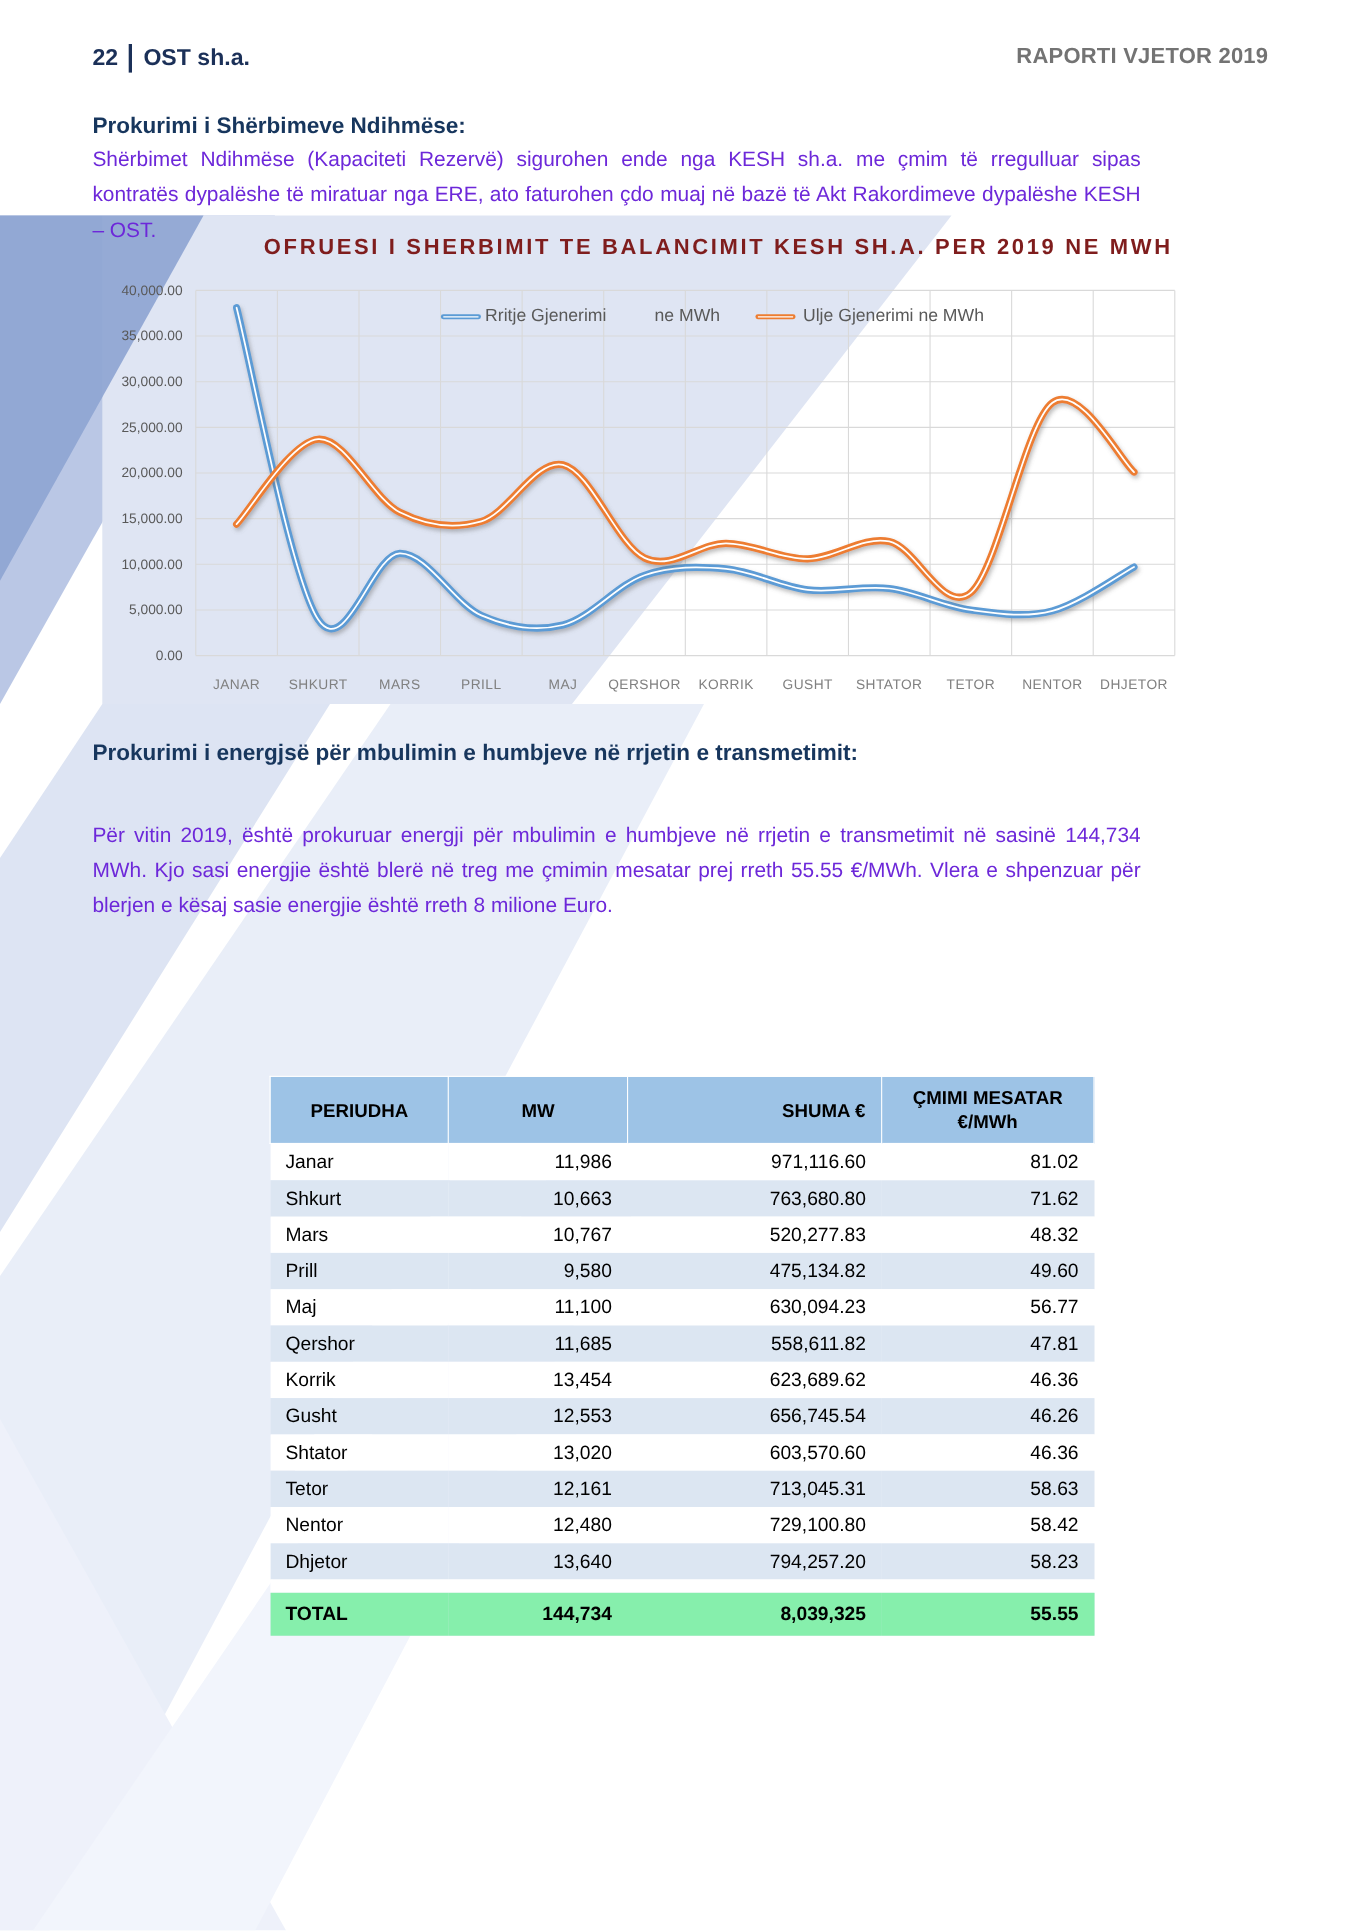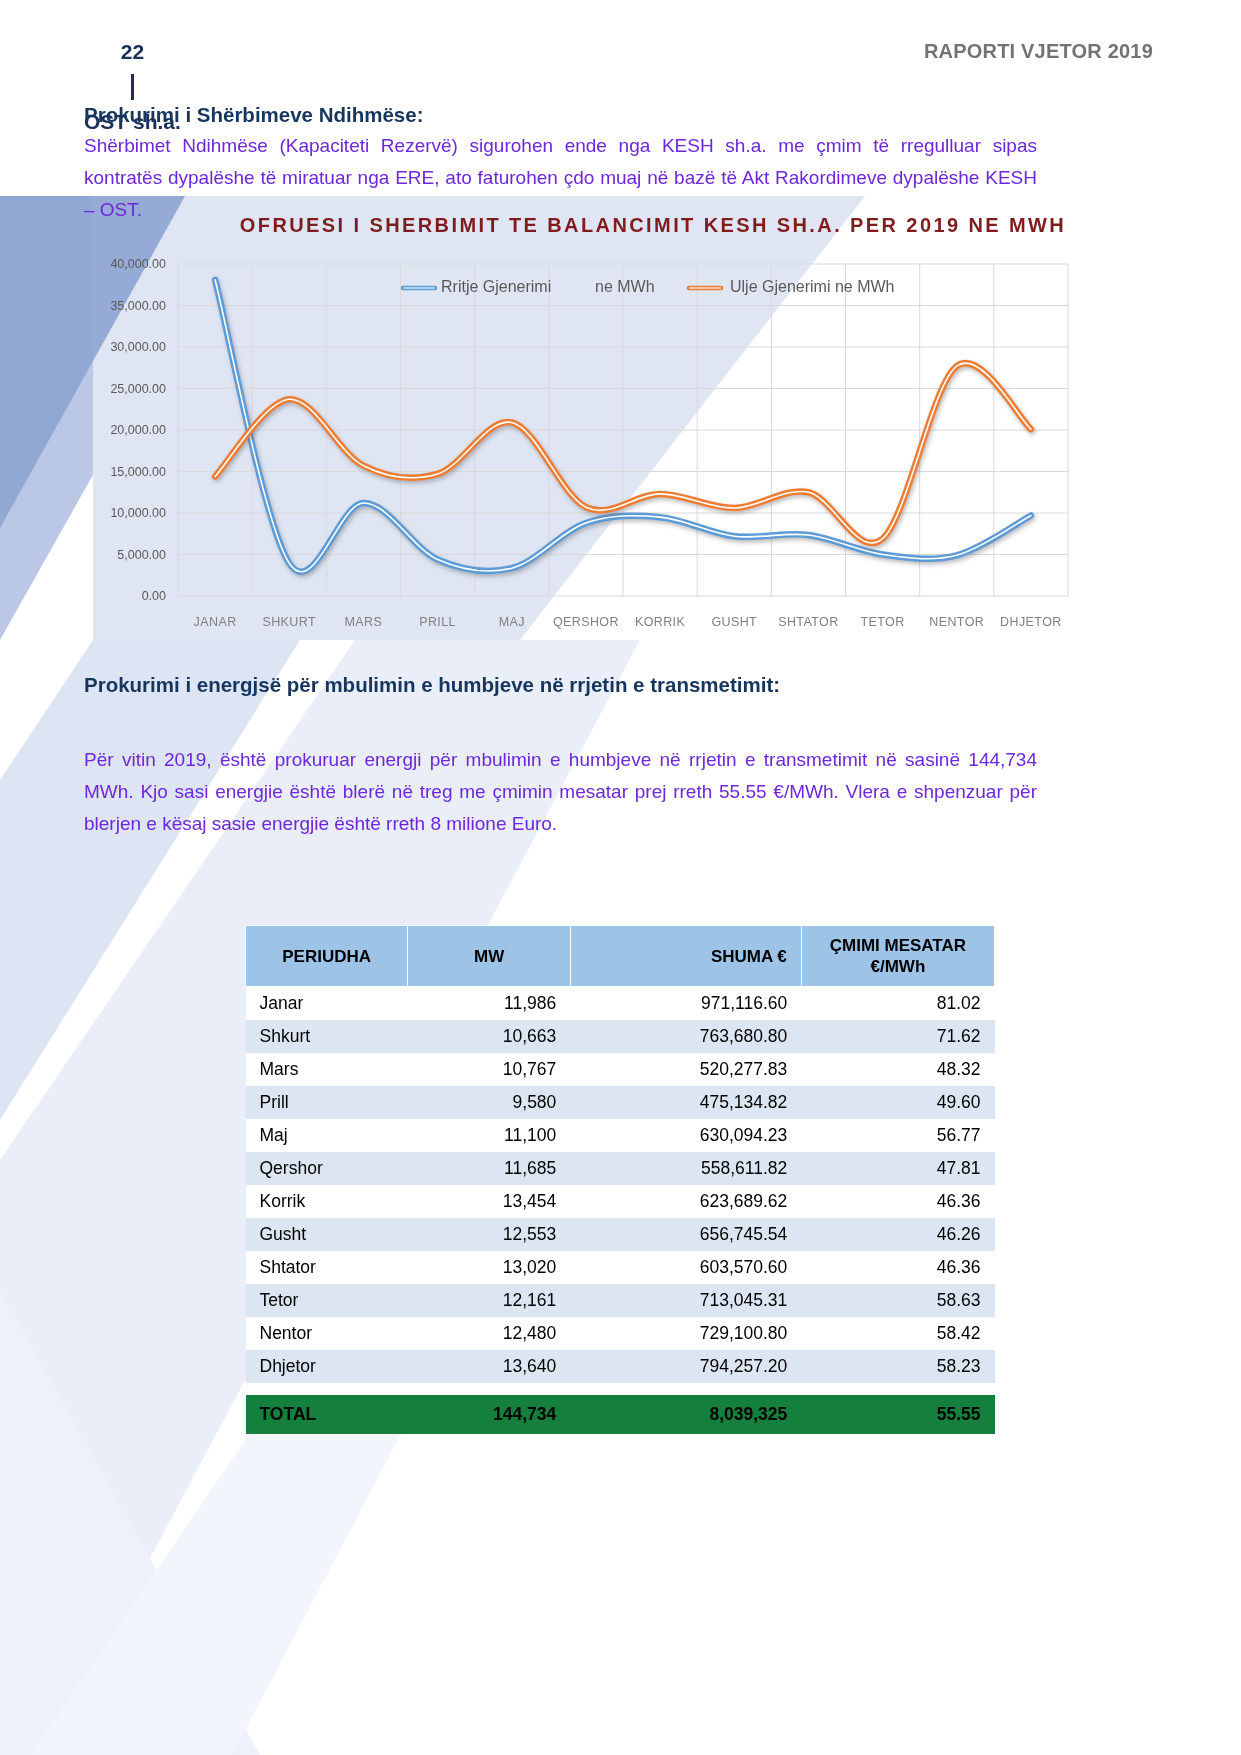--- a/index.html
+++ b/index.html
@@ -8,21 +8,21 @@
     background:#ffffff;
     font-family:"Liberation Sans", sans-serif;
     color:#1f1f1f;
   }
   
   .bg-layer{position:absolute;inset:0;overflow:hidden;pointer-events:none;}
   .bg-layer svg{position:absolute;left:0;top:0;}
 
   
   .page-header{position:absolute;left:0;top:18px;width:1241px;height:46px;}
-  .hdr-left{position:absolute;left:84px;top:22px;display:flex;align-items:center;gap:10px;flex-direction:column;}
+  .hdr-left{position:absolute;left:84px;top:22px;display:flex;align-items:center;gap:10px;}
   .hdr-pagenum{font-size:21px;font-weight:bold;color:#1b3058;letter-spacing:0px;}
   .hdr-rule{width:3px;height:26px;background:#1b3058;display:inline-block;}
   .hdr-org{font-size:21px;font-weight:bold;color:#1b3058;}
   .hdr-right{position:absolute;right:88px;top:22px;font-size:20px;font-weight:bold;color:#737373;letter-spacing:.2px;}
 
   
   .sec-title{position:absolute;font-size:20.5px;font-weight:bold;color:#17365d;}
   .para{position:absolute;font-size:19px;line-height:32px;color:#6d28d9;text-align:justify;}
 
   #intro-title{left:84px;top:103px;}
@@ -34,33 +34,33 @@
   
   .chart-wrap{position:absolute;left:93px;top:196px;width:1000px;height:440px;}
   .chart-title{position:absolute;left:140px;top:14px;width:840px;text-align:center;
     font-size:20px;font-weight:bold;letter-spacing:2.4px;color:#7f1d1d;line-height:31px;}
   .chart-svg{position:absolute;left:0;top:0;}
   .ytick{font-size:12.5px;fill:#595959;font-family:"Liberation Sans",sans-serif;text-anchor:end;}
   .xtick{font-size:12.5px;fill:#808080;font-family:"Liberation Sans",sans-serif;text-anchor:middle;letter-spacing:.4px;}
   .legend-text{font-size:16px;fill:#595959;font-family:"Liberation Sans",sans-serif;}
 
   
-  .tbl{position:absolute;left:245px;top:925px;border-collapse:collapse;width:750px;}
+  .tbl{position:absolute;left:245px;top:978px;border-collapse:collapse;width:750px;}
   .tbl th{background:#9dc3e6;color:#000;font-size:17px;font-weight:bold;
           padding:9px 14px;border:1px solid #ffffff;text-align:center;line-height:21px;}
   .tbl th.c-per{width:150px;}
   .tbl th.c-mw{width:160px;}
   .tbl th.c-sum{width:245px;text-align:right;margin-top:18px;}
   .tbl th.c-cm{width:195px;text-align:center;}
   .tbl td{font-size:17.5px;padding:6px 14px;border:none;color:#000;}
   .tbl td.num{text-align:right;}
   .tbl tbody tr:nth-child(odd){background:#ffffff;}
   .tbl tbody tr:nth-child(even){background:#dce6f2;}
   .tbl tr.spacer td{height:12px;padding:0;background:#ffffff;}
-  .tbl tr.total td{background:#15803d;font-weight:bold;font-size:17.5px;padding:9px 14px;}
+  .tbl tr.total td{background:#86efac;font-weight:bold;font-size:17.5px;padding:9px 14px;}
 </style>
 </head>
 <body>
 
 <div class="bg-layer">
   <svg width="1241" height="1755" viewBox="0 0 1241 1755">
     <polygon points="0,196 250,196 0,640" fill="#aebde0" opacity="0.85"></polygon>
     <polygon points="93,196 1093,196 1093,200 93,200" fill="#e6ebf6" opacity="0"></polygon>
     <polygon points="93,196 865,196 520,640 93,640" fill="#dfe5f3"></polygon>
     <polygon points="0,196 185,196 0,528" fill="#8ea5d2" opacity="0.92"></polygon>

